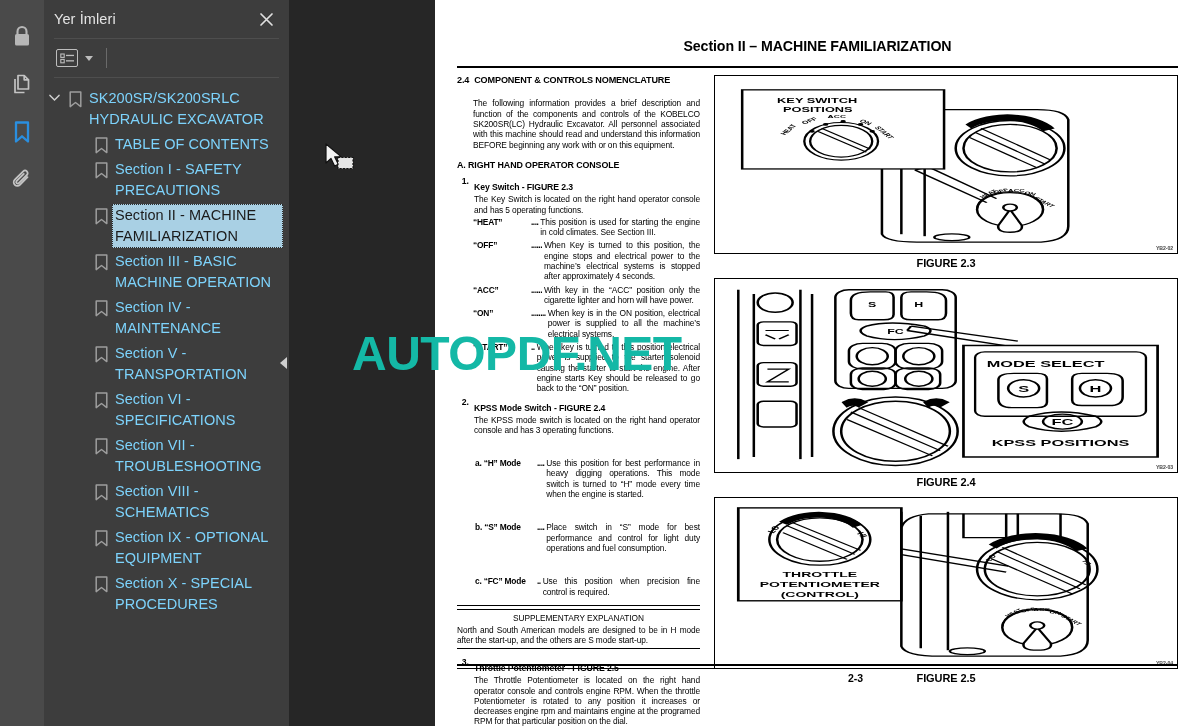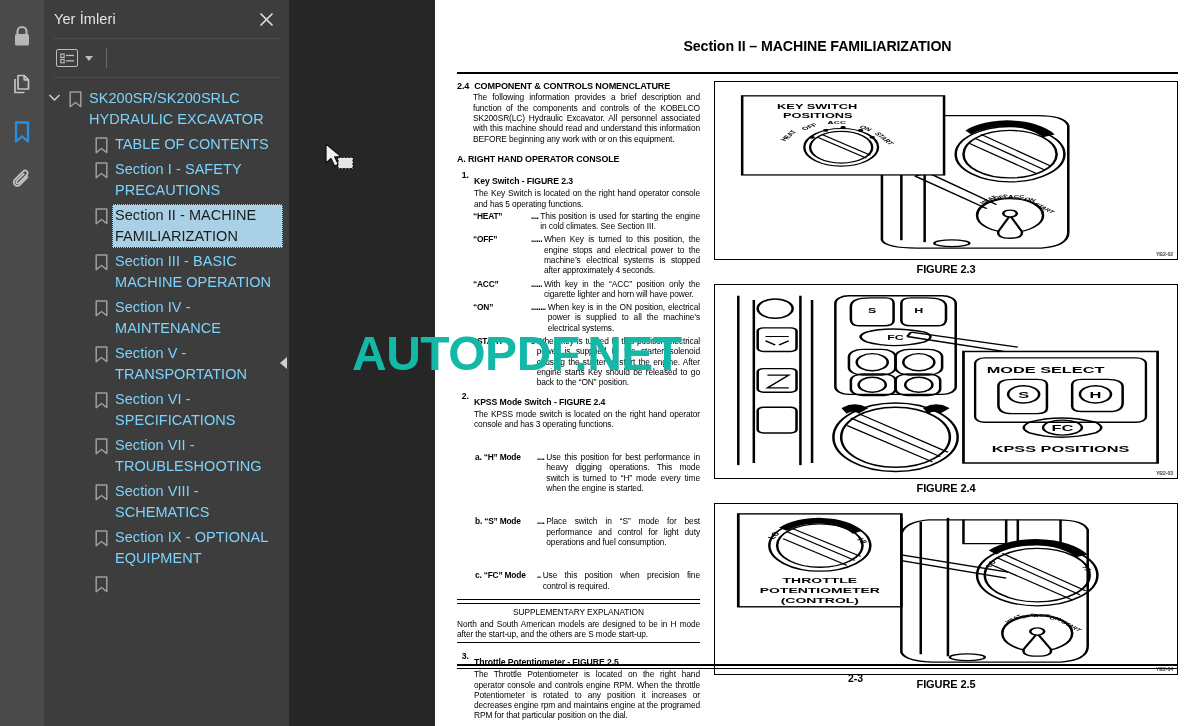--- a/index.html
+++ b/index.html
@@ -147,34 +147,34 @@
     padding: 38px 22px 0 22px;
     font-family: "Liberation Sans", sans-serif;
     color: #000;
   }
 
   .doc-title {
     text-align: center;
     font-size: 14.2px;
     font-weight: bold;
     letter-spacing: -0.1px;
-    padding-bottom: 18px;
+    padding-bottom: 12px;
   }
   .rule-thick { height: 2.2px; background: #000; margin-bottom: 7px; }
 
   .cols { display: flex; gap: 14px; }
   .col-left { width: 243px; flex: 0 0 243px; }
   .col-right { flex: 1; }
 
   
   .sec-head {
     display: flex; gap: 5px;
     font-size: 9.1px; font-weight: bold;
     letter-spacing: -0.15px;
-    margin-bottom: 1px;
+    margin-bottom: 13px;
   }
   .sec-head .num { flex: 0 0 auto; }
   .para {
     font-size: 8.4px;
     line-height: 10.4px;
     text-align: justify;
     letter-spacing: -0.1px;
     padding-left: 16px;
   }
   .blockhead {
@@ -471,20 +471,21 @@
           </span>
           <span class="node-label">Section IX - OPTIONAL EQUIPMENT</span>
         </div>
         <div class="node lvl2">
           <span class="twisty"></span>
           <span class="bm-ico">
             <svg width="13" height="17" viewBox="0 0 13 17">
               <path d="M1.2 1h10.6v14.6L6.5 11.5 1.2 15.6z" fill="none" stroke="#9d9d9d" stroke-width="1.5" stroke-linejoin="round"></path>
             </svg>
           </span>
+          <span class="node-label">Section X - SPECIAL PROCEDURES</span>
         </div>
       </div>
 
     <div class="collapse-handle">
       <span class="tri"></span>
     </div>
   </div>
 
   <div class="canvas">
     <div class="page">

